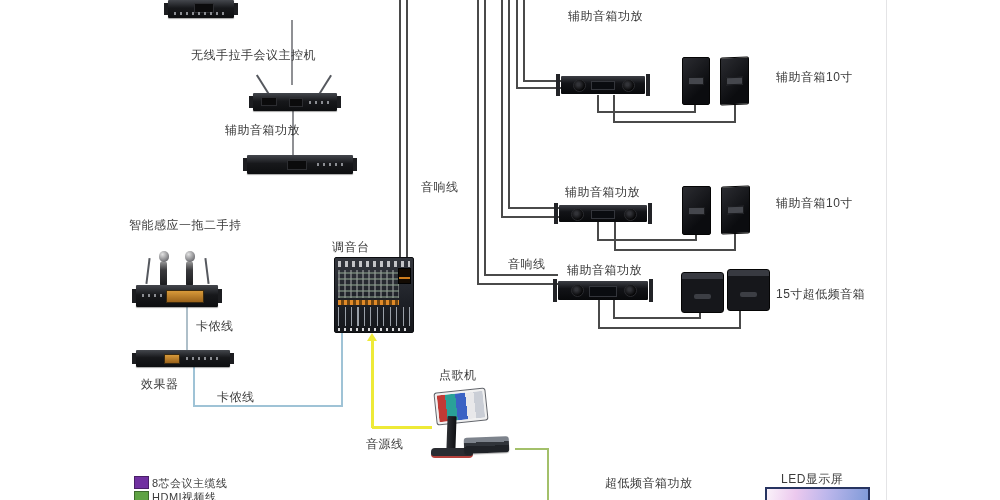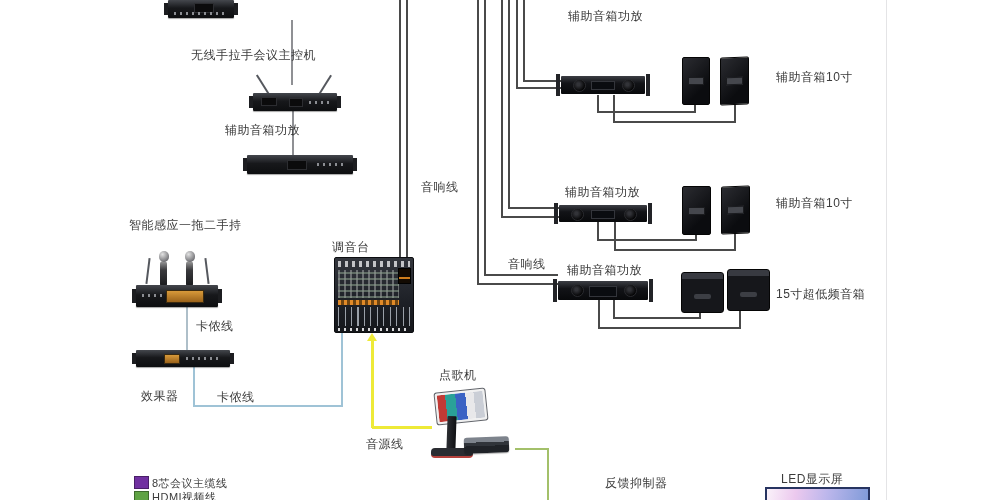--- a/index.html
+++ b/index.html
@@ -201,34 +201,34 @@
   <div class="kstand" style="left:447px;top:416px;width:9px;height:34px"></div>
   <div class="kbase" style="left:431px;top:448px;width:42px;height:8px"></div>
   <div class="player" style="left:464px;top:437px;width:45px;height:16px"></div>
 
   <div class="led" style="left:765px;top:487px;width:101px;height:18px"></div>
 
   <div class="lbl" style="left:191px;top:47px">无线手拉手会议主控机</div>
   <div class="lbl" style="left:225px;top:122px">辅助音箱功放</div>
   <div class="lbl" style="left:129px;top:217px">智能感应一拖二手持</div>
   <div class="lbl" style="left:196px;top:318px">卡侬线</div>
-  <div class="lbl" style="left:141px;top:388px">效果器</div>
+  <div class="lbl" style="left:141px;top:376px">效果器</div>
   <div class="lbl" style="left:217px;top:389px">卡侬线</div>
   <div class="lbl" style="left:332px;top:239px">调音台</div>
   <div class="lbl" style="left:421px;top:179px">音响线</div>
   <div class="lbl" style="left:508px;top:256px">音响线</div>
   <div class="lbl" style="left:568px;top:8px">辅助音箱功放</div>
   <div class="lbl" style="left:776px;top:69px">辅助音箱10寸</div>
   <div class="lbl" style="left:565px;top:184px">辅助音箱功放</div>
   <div class="lbl" style="left:776px;top:195px">辅助音箱10寸</div>
   <div class="lbl" style="left:567px;top:262px">辅助音箱功放</div>
   <div class="lbl" style="left:776px;top:286px">15寸超低频音箱</div>
   <div class="lbl" style="left:439px;top:367px">点歌机</div>
   <div class="lbl" style="left:366px;top:436px">音源线</div>
-  <div class="lbl" style="left:605px;top:475px">反馈抑制器</div>
+  <div class="lbl" style="left:605px;top:475px">超低频音箱功放</div>
   <div class="lbl" style="left:781px;top:471px">LED显示屏</div>
 
   <div class="swatch" style="left: 134px; top: 476px; width: 13px; height: 11px; background-color: rgb(112, 48, 160);"></div>
   <div class="lbl sm" style="left:152px;top:476px">8芯会议主缆线</div>
   <div class="swatch" style="left: 134px; top: 491px; width: 13px; height: 11px; background-color: rgb(95, 163, 68);"></div>
   <div class="lbl sm" style="left:152px;top:490px">HDMI视频线</div>
 
 </div>
 
 </body></html>

